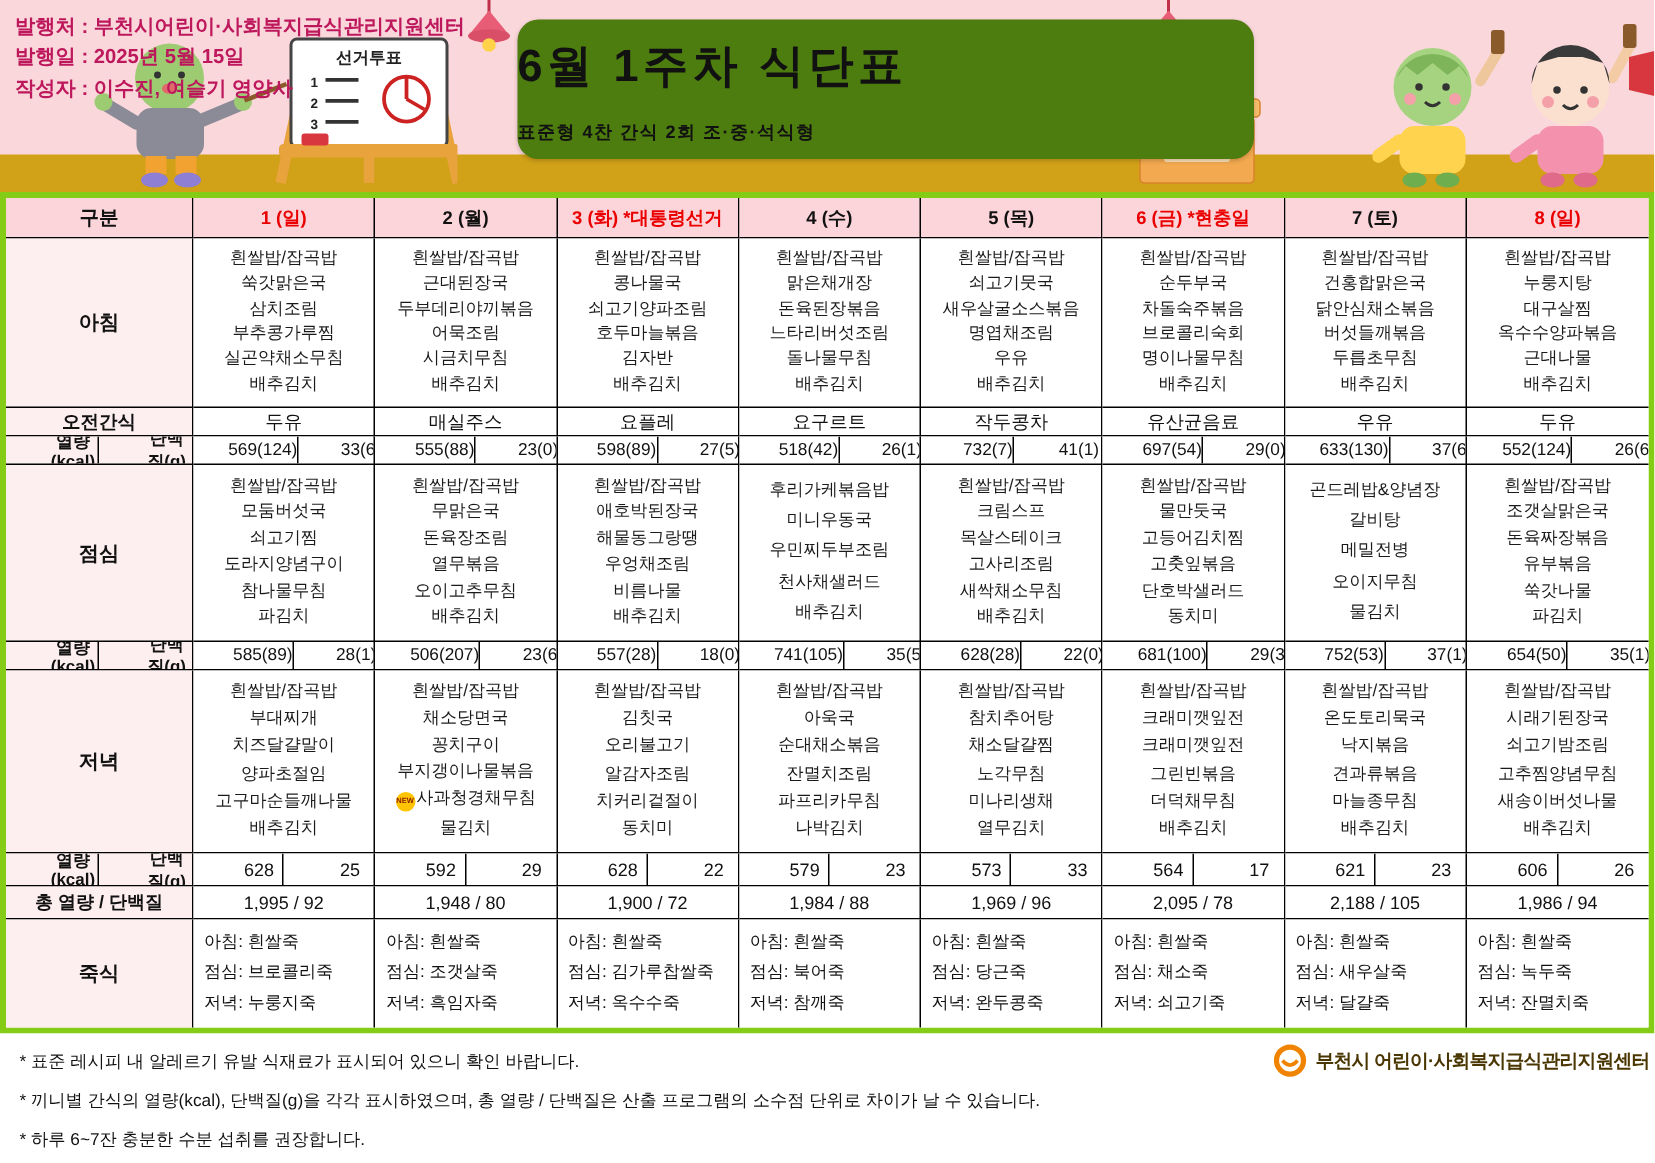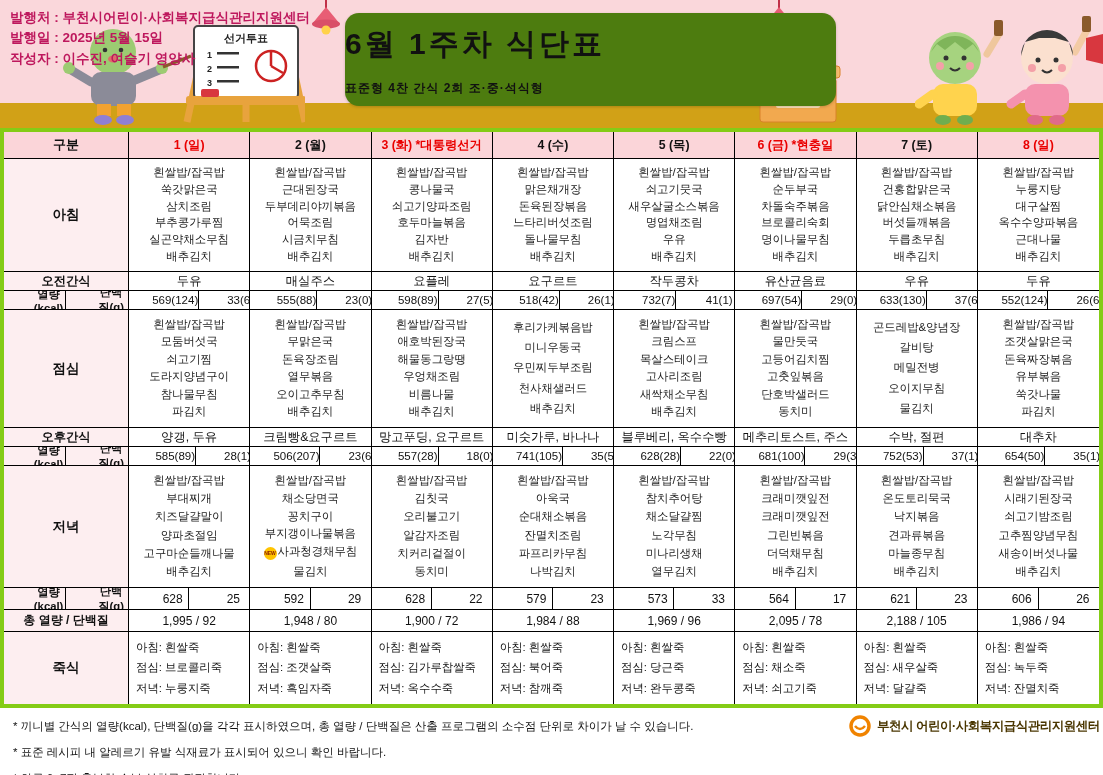--- a/index.html
+++ b/index.html
@@ -366,31 +366,20 @@
       </div>
       <div class="tcell meal-cell">
         <div class="meal-item">흰쌀밥/잡곡밥</div>
         <div class="meal-item">조갯살맑은국</div>
         <div class="meal-item">돈육짜장볶음</div>
         <div class="meal-item">유부볶음</div>
         <div class="meal-item">쑥갓나물</div>
         <div class="meal-item">파김치</div>
       </div>
     </div>
-    <div class="trow r-snack">
-      <div class="tcell label-col rlabel-s">오후간식</div>
-      <div class="tcell snack-cell">양갱, 두유</div>
-      <div class="tcell snack-cell">크림빵&amp;요구르트</div>
-      <div class="tcell snack-cell">망고푸딩, 요구르트</div>
-      <div class="tcell snack-cell">미숫가루, 바나나</div>
-      <div class="tcell snack-cell">블루베리, 옥수수빵</div>
-      <div class="tcell snack-cell">메추리토스트, 주스</div>
-      <div class="tcell snack-cell">수박, 절편</div>
-      <div class="tcell snack-cell">대추차</div>
-    </div>
     <div class="trow r-kcal">
       <div class="tcell label-col split-cell">
         <div class="half sub-label">열량(kcal)</div>
         <div class="half sub-label last">단백질(g)</div>
       </div>
       <div class="tcell split-cell">
         <div class="half">585(89)</div>
         <div class="half last">28(1)</div>
       </div>
       <div class="tcell split-cell">
@@ -577,22 +566,22 @@
       </div>
       <div class="tcell por-cell">
         <div class="por-line">아침: 흰쌀죽</div>
         <div class="por-line">점심: 녹두죽</div>
         <div class="por-line">저녁: 잔멸치죽</div>
       </div>
     </div>
   </div>
 
 <div class="footer">
+  <p class="note">*  표준 레시피 내 알레르기 유발 식재료가 표시되어 있으니 확인 바랍니다.</p>
   <p class="note">*  끼니별 간식의 열량(kcal), 단백질(g)을 각각 표시하였으며, 총 열량 / 단백질은 산출 프로그램의 소수점 단위로 차이가 날 수 있습니다.</p>
-  <p class="note">*  표준 레시피 내 알레르기 유발 식재료가 표시되어 있으니 확인 바랍니다.</p>
   <p class="note">*  하루 6~7잔 충분한 수분 섭취를 권장합니다.</p>
   <div class="logo">
     <svg width="24" height="24">
       <circle cx="12" cy="12" r="9" fill="none" stroke="#f08300" stroke-width="3.5"></circle>
       <path d="M7 12 Q12 18 17 12" stroke="#f08300" stroke-width="2.5" fill="#fff"></path>
     </svg>
     <span class="logo-text">부천시 어린이·사회복지급식관리지원센터</span>
   </div>
 </div>
 

